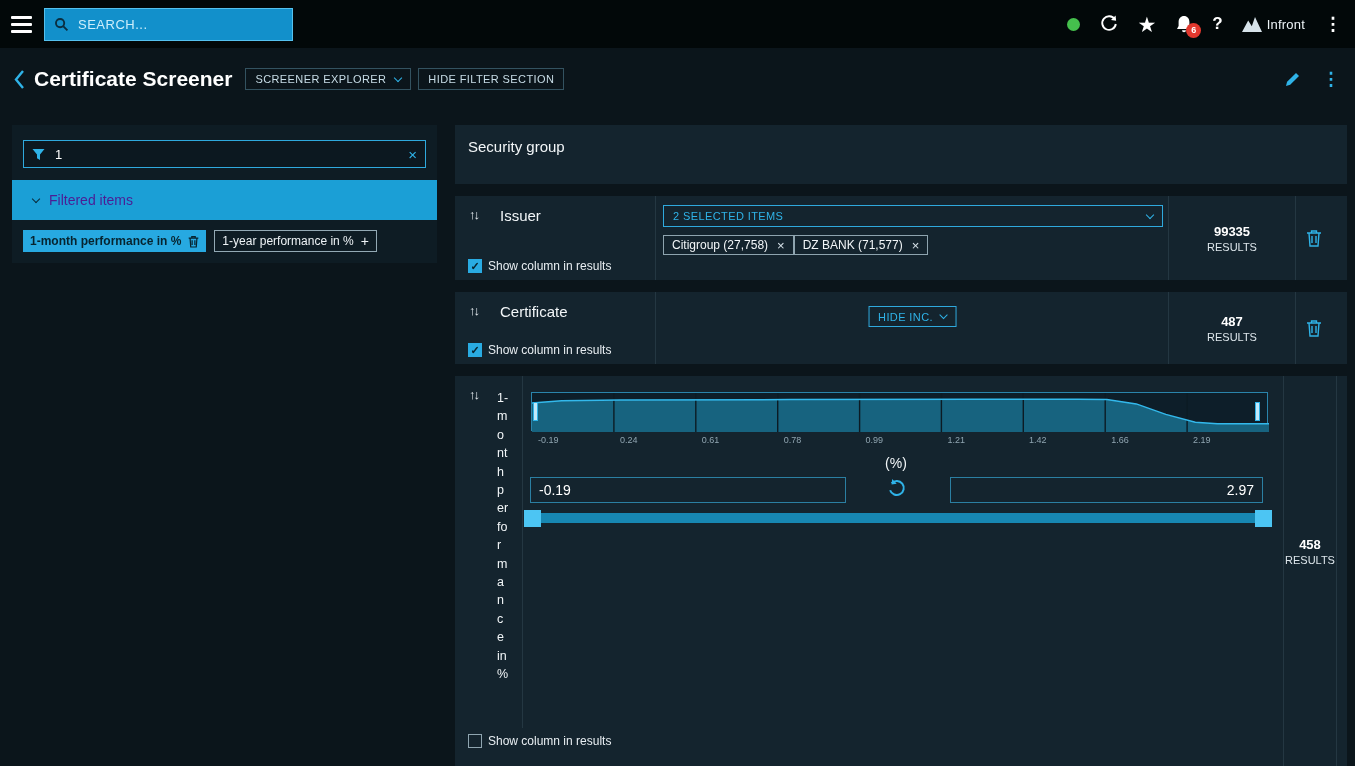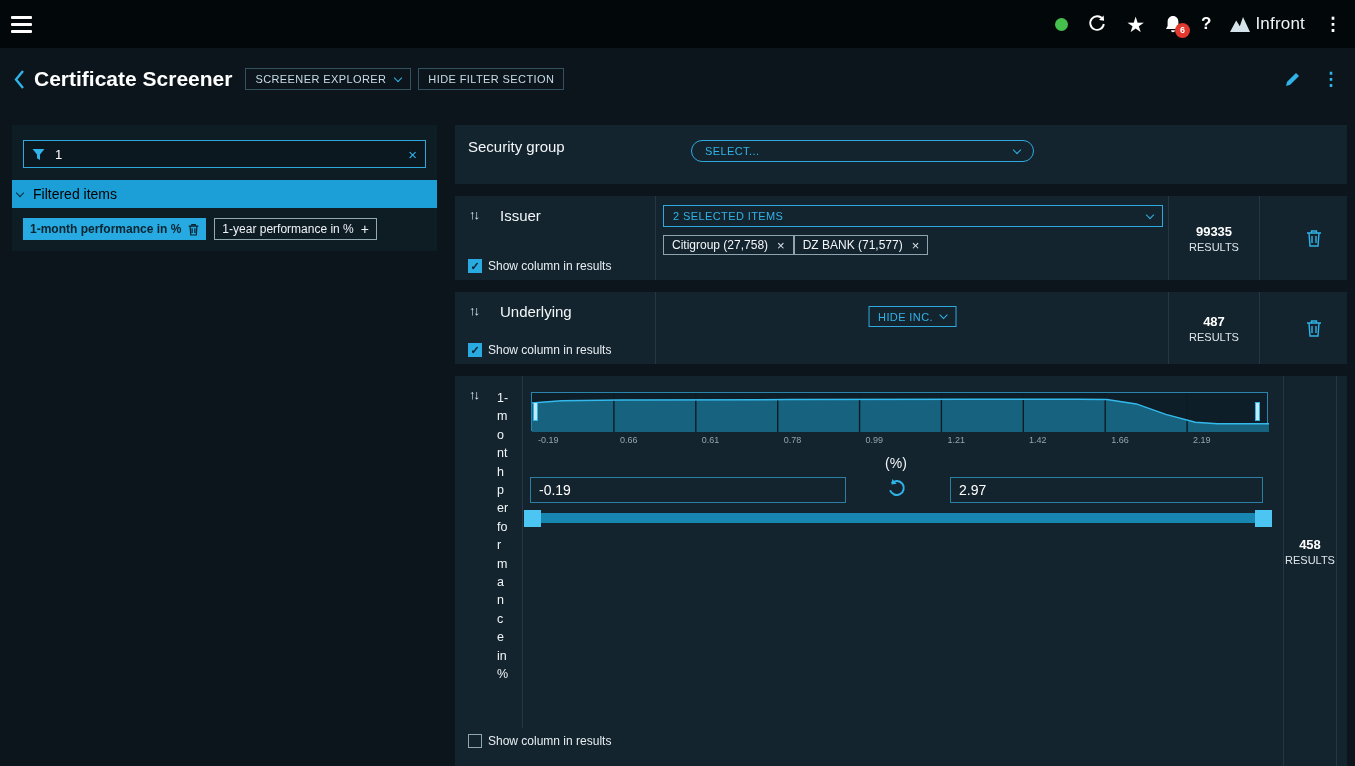--- a/index.html
+++ b/index.html
@@ -17,37 +17,37 @@
   .search-box input{background:transparent;border:none;outline:none;color:#eaf7fd;font-size:13px;letter-spacing:.5px;width:100%;font-family:inherit;}
   .search-box input::placeholder{color:#cdeefb;opacity:1;}
   .topbar-right{margin-left:auto;display:flex;align-items:center;gap:19px;padding-right:13px;}
   .status-dot{width:13px;height:13px;border-radius:50%;background:#45c04d;}
   .icon-btn{display:flex;align-items:center;justify-content:center;cursor:pointer;}
   .star-icon{color:#fff;font-size:21px;line-height:1;}
   .bell-wrap{position:relative;}
   .badge{position:absolute;right:-8px;bottom:-4px;min-width:15px;height:15px;border-radius:8px;background:#e2382e;color:#fff;font-size:9px;font-weight:bold;display:flex;align-items:center;justify-content:center;padding:0 2px;}
   .help-icon{color:#fff;font-size:17px;font-weight:bold;}
   .brand{display:flex;align-items:center;gap:5px;}
-  .brand-text{font-size:17px;color:#eef4f7;letter-spacing:.2px;}
+  .brand-text{font-size:13px;color:#eef4f7;letter-spacing:.2px;}
   .kebab{color:#fff;font-size:18px;font-weight:bold;line-height:1;cursor:pointer;}
   .kebab.cyan{color:#2fb3e8;}
   
   .page-header{position:absolute;top:48px;left:0;width:100%;height:62px;display:flex;align-items:center;}
   .back-btn{margin:0 9px 0 13px;display:flex;cursor:pointer;}
   .page-title{font-size:21px;font-weight:700;color:#fff;margin-right:13px;white-space:nowrap;}
   .outline-btn{height:22px;border:1px solid #335260;color:#c8dde7;font-size:11px;letter-spacing:.4px;display:flex;align-items:center;gap:9px;padding:0 9px;margin-right:7px;cursor:pointer;white-space:nowrap;background:transparent;}
   .chev-down{width:6px;height:6px;border-right:1.6px solid #2fb3e8;border-bottom:1.6px solid #2fb3e8;transform:rotate(45deg);display:inline-block;margin-top:-3px;}
   .chev-down.dark{border-color:#092b3a;}
   .header-right{margin-left:auto;display:flex;align-items:center;gap:21px;padding-right:15px;}
   
   .filter-panel{position:absolute;left:12px;top:125px;width:425px;background:#0e1c24;padding-bottom:11px;}
   .filter-search{height:28px;margin:15px 11px 12px 11px;border:1px solid #2fa9dd;display:flex;align-items:center;gap:8px;padding:0 8px;background:#0c1820;}
   .filter-search input{flex:1;background:transparent;border:none;outline:none;color:#fff;font-size:13px;font-family:inherit;}
   .clear-x{color:#2fb3e8;font-size:15px;cursor:pointer;line-height:1;}
-  .filtered-bar{height:28px;background:#1b9fd6;display:flex;align-items:center;gap:10px;padding:0 5px;color:#000000;font-size:14px;cursor:pointer;}
+  .filtered-bar{height:40px;background:#1b9fd6;display:flex;align-items:center;gap:10px;padding:0 21px;color:#4c1d95;font-size:14px;cursor:pointer;}
   .chips{display:flex;gap:8px;padding:10px 11px 0 11px;}
   .chip{display:inline-flex;align-items:center;gap:7px;font-size:12px;padding:3px 7px;cursor:pointer;white-space:nowrap;}
   .chip.active{background:#27a9e1;color:#07242f;font-weight:bold;}
   .chip.outline{border:1px solid #93a9b4;color:#eef3f6;background:transparent;}
   .chip .plus{font-size:14px;line-height:1;}
   
   .main{position:absolute;left:455px;top:125px;width:892px;}
   .section{background:#14242e;position:relative;margin-bottom:12px;}
   .sec-security{height:59px;}
   .sec-label{position:absolute;left:13px;top:13px;font-size:15px;color:#f2f6f8;}
@@ -60,58 +60,67 @@
   .show-col{display:flex;align-items:center;gap:6px;font-size:12px;color:#e8eef2;cursor:pointer;}
   .show-col.abs{position:absolute;left:13px;bottom:7px;}
   .cbx{width:14px;height:14px;border:1px solid #8fa5b0;display:flex;align-items:center;justify-content:center;font-size:11px;line-height:1;color:transparent;background:transparent;font-weight:bold;flex:0 0 auto;}
   .cbx.checked{background:#29abe2;border-color:#29abe2;color:#07242f;}
   .zone-content{position:absolute;left:202px;top:0;bottom:0;width:511px;}
   .dd-full{margin:9px 5px 0 6px;height:22px;border:1px solid #2fa9dd;display:flex;align-items:center;justify-content:space-between;padding:0 9px;color:#2fb3e8;font-size:11px;letter-spacing:.4px;cursor:pointer;}
   .tags{display:flex;margin:8px 0 0 6px;}
   .tag{display:inline-flex;align-items:center;gap:9px;border:1px solid #8ea4af;padding:2px 8px;font-size:12px;color:#f2f6f8;white-space:nowrap;}
   .tag .x{color:#d7e3ea;font-size:13px;cursor:pointer;line-height:1;}
   .dd-small{position:absolute;left:50%;transform:translateX(-50%);top:14px;height:21px;border:1px solid #2fa9dd;display:flex;align-items:center;gap:8px;padding:0 9px;color:#2fb3e8;font-size:11px;letter-spacing:.4px;cursor:pointer;white-space:nowrap;}
-  .zone-results{position:absolute;left:713px;top:0;bottom:0;width:92px;border-left:1px solid #243742;border-right:1px solid #243742;display:flex;flex-direction:column;align-items:center;justify-content:center;gap:2px;}
+  .zone-results{position:absolute;left:713px;top:0;bottom:0;width:128px;border-left:1px solid #243742;border-right:1px solid #243742;display:flex;flex-direction:column;align-items:center;justify-content:center;gap:2px;}
   .res-count{font-size:13px;font-weight:bold;color:#fff;}
   .res-label{font-size:11px;color:#dde6eb;}
   .zone-trash{position:absolute;left:825px;right:0;top:0;bottom:0;display:flex;align-items:center;justify-content:center;cursor:pointer;}
   
   .sec-hist{height:420px;margin-bottom:0;}
   .hz-label{position:absolute;left:0;top:0;height:352px;width:68px;border-right:1px solid #243742;}
   .vlabel{position:absolute;left:42px;top:13px;width:13px;font-size:12.5px;line-height:18.4px;word-break:break-all;color:#f2f6f8;}
   .hz-content{position:absolute;left:69px;top:0;width:759px;height:420px;}
   .hist-box{position:absolute;left:7px;top:16px;width:737px;height:39px;border:1px solid #2a84ab;background:#0d1e29;}
   .hist-box svg{display:block;width:737px;height:39px;}
   .hist-handle{position:absolute;top:9px;width:5px;height:19px;background:#c2e9fa;border:1px solid #2fb3e8;cursor:ew-resize;}
   .hist-handle.left{left:1px;}
   .hist-handle.right{right:7px;}
   .hist-ticks{position:absolute;left:7px;top:59px;width:737px;height:12px;}
   .hist-ticks span{position:absolute;font-size:9px;color:#90a5b1;white-space:nowrap;}
   .unit-label{position:absolute;left:0;top:79px;width:744px;text-align:center;font-size:14px;color:#f2f6f8;}
   .range-input{position:absolute;top:101px;height:26px;border:1px solid #2b7fa2;background:transparent;color:#fff;font-size:14px;font-family:inherit;padding:0 8px;outline:none;}
   .range-input.min{left:6px;width:316px;}
-  .range-input.max{left:426px;width:313px;}
+  .range-input.max{left:426px;width:313px;text-align:right;}
   .reset-btn{position:absolute;left:363px;top:102px;cursor:pointer;}
   .slider{position:absolute;left:0;top:134px;width:748px;height:17px;}
   .slider-track{position:absolute;left:7px;width:735px;top:3px;height:10px;background:#1787b2;}
   .slider-handle{position:absolute;top:0;width:17px;height:17px;background:#4cc5f3;cursor:ew-resize;}
   .slider-handle.left{left:0;}
   .slider-handle.right{right:0;}
   .hz-results{position:absolute;left:828px;top:0;width:54px;height:420px;border-left:1px solid #243742;border-right:1px solid #243742;display:flex;flex-direction:column;align-items:center;justify-content:center;gap:2px;padding-bottom:70px;}
   .hist-showcol{position:absolute;left:13px;top:358px;}
 </style>
 </head>
 <body>
 
 <div class="topbar">
   <div class="hamburger">
       <span></span>
       <span></span>
       <span></span>
     </div>
+  <div class="search-box">
+    <span class="icon-btn">
+      <svg width="15" height="15" viewBox="0 0 16 16">
+          <circle cx="6.5" cy="6.5" r="4.4" stroke="#0a2e40" stroke-width="2" fill="none"></circle>
+          <path d="M10 10l4.3 4.3" stroke="#0a2e40" stroke-width="2"></path>
+        </svg>
+    </span>
+    <input type="text" placeholder="SEARCH..." style="">
+  </div>
   <div class="topbar-right">
     <span class="status-dot"></span>
     <span class="icon-btn">
       <svg width="20" height="20" viewBox="0 0 20 20">
           <path d="M15.8 5.4A6.8 6.8 0 1016.8 10" fill="none" stroke="#fff" stroke-width="1.9"></path>
           <path d="M16.6 1.4l.5 5.4-5.1-.7z" fill="#fff"></path>
         </svg>
     </span>
     <span class="icon-btn star-icon">★</span>
     <span class="icon-btn bell-wrap">
@@ -181,24 +190,20 @@
       <span>1-year performance in %</span>
       <span class="plus">+</span>
     </span>
   </div>
 </div>
 
 <div class="main">
 
   <div class="section sec-security">
     <span class="sec-label">Security group</span>
-    <div class="select-pill">
-      <span>SELECT...</span>
-      <span class="chev-down"></span>
-    </div>
   </div>
 
   <div class="section sec-issuer">
     <div class="zone-label">
       <span class="sort-icon">↑↓</span>
       <span class="flt-name">Issuer</span>
       <label class="show-col abs">
         <span class="cbx checked">✓</span>
         <span>Show column in results</span>
       </label>
@@ -226,21 +231,21 @@
     <div class="zone-trash">
       <svg width="16" height="18" viewBox="0 0 16 18">
           <path d="M1 4h14M5.5 4V2h5v2M3 4l1 13h8l1-13M6 7v7M10 7v7" stroke="#2fb3e8" stroke-width="1.4" fill="none"></path>
         </svg>
     </div>
   </div>
 
   <div class="section sec-underlying">
     <div class="zone-label">
       <span class="sort-icon">↑↓</span>
-      <span class="flt-name">Underlying</span>
+      <span class="flt-name">Certificate</span>
       <label class="show-col abs">
         <span class="cbx checked">✓</span>
         <span>Show column in results</span>
       </label>
     </div>
     <div class="zone-content">
       <div class="dd-small">
         <span>HIDE INC.</span>
         <span class="chev-down"></span>
       </div>
@@ -275,21 +280,21 @@
               <line x1="573.2" x2="573.2" y1="0" y2="39" stroke="#0c1b24" stroke-width="1.4"></line>
               <line x1="655.1" x2="655.1" y1="0" y2="39" stroke="#0c1b24" stroke-width="1.4"></line>
             </g>
           <path class="hist-line" d="M0.0,10.1 L29.5,7.8 L88.4,7.0 L257.9,6.6 L442.2,6.2 L545.4,6.2 L574.9,6.6 L604.3,10.9 L633.8,21.4 L663.3,29.3 L685.4,30.8 L737.0,30.8" fill="none" stroke="#33b9ec" stroke-width="1.5"></path>
         </svg>
         <span class="hist-handle left"></span>
         <span class="hist-handle right"></span>
       </div>
       <div class="hist-ticks">
           <span style="left: 7px;">-0.19</span>
-          <span style="left: 88.8889px;">0.66</span>
+          <span style="left: 88.8889px;">0.24</span>
           <span style="left: 170.778px;">0.61</span>
           <span style="left: 252.667px;">0.78</span>
           <span style="left: 334.556px;">0.99</span>
           <span style="left: 416.444px;">1.21</span>
           <span style="left: 498px;">1.42</span>
           <span style="left: 580.222px;">1.66</span>
           <span style="left: 662.111px;">2.19</span>
         </div>
       <div class="unit-label">(%)</div>
       <input class="range-input min" type="text" value="-0.19" style="">

